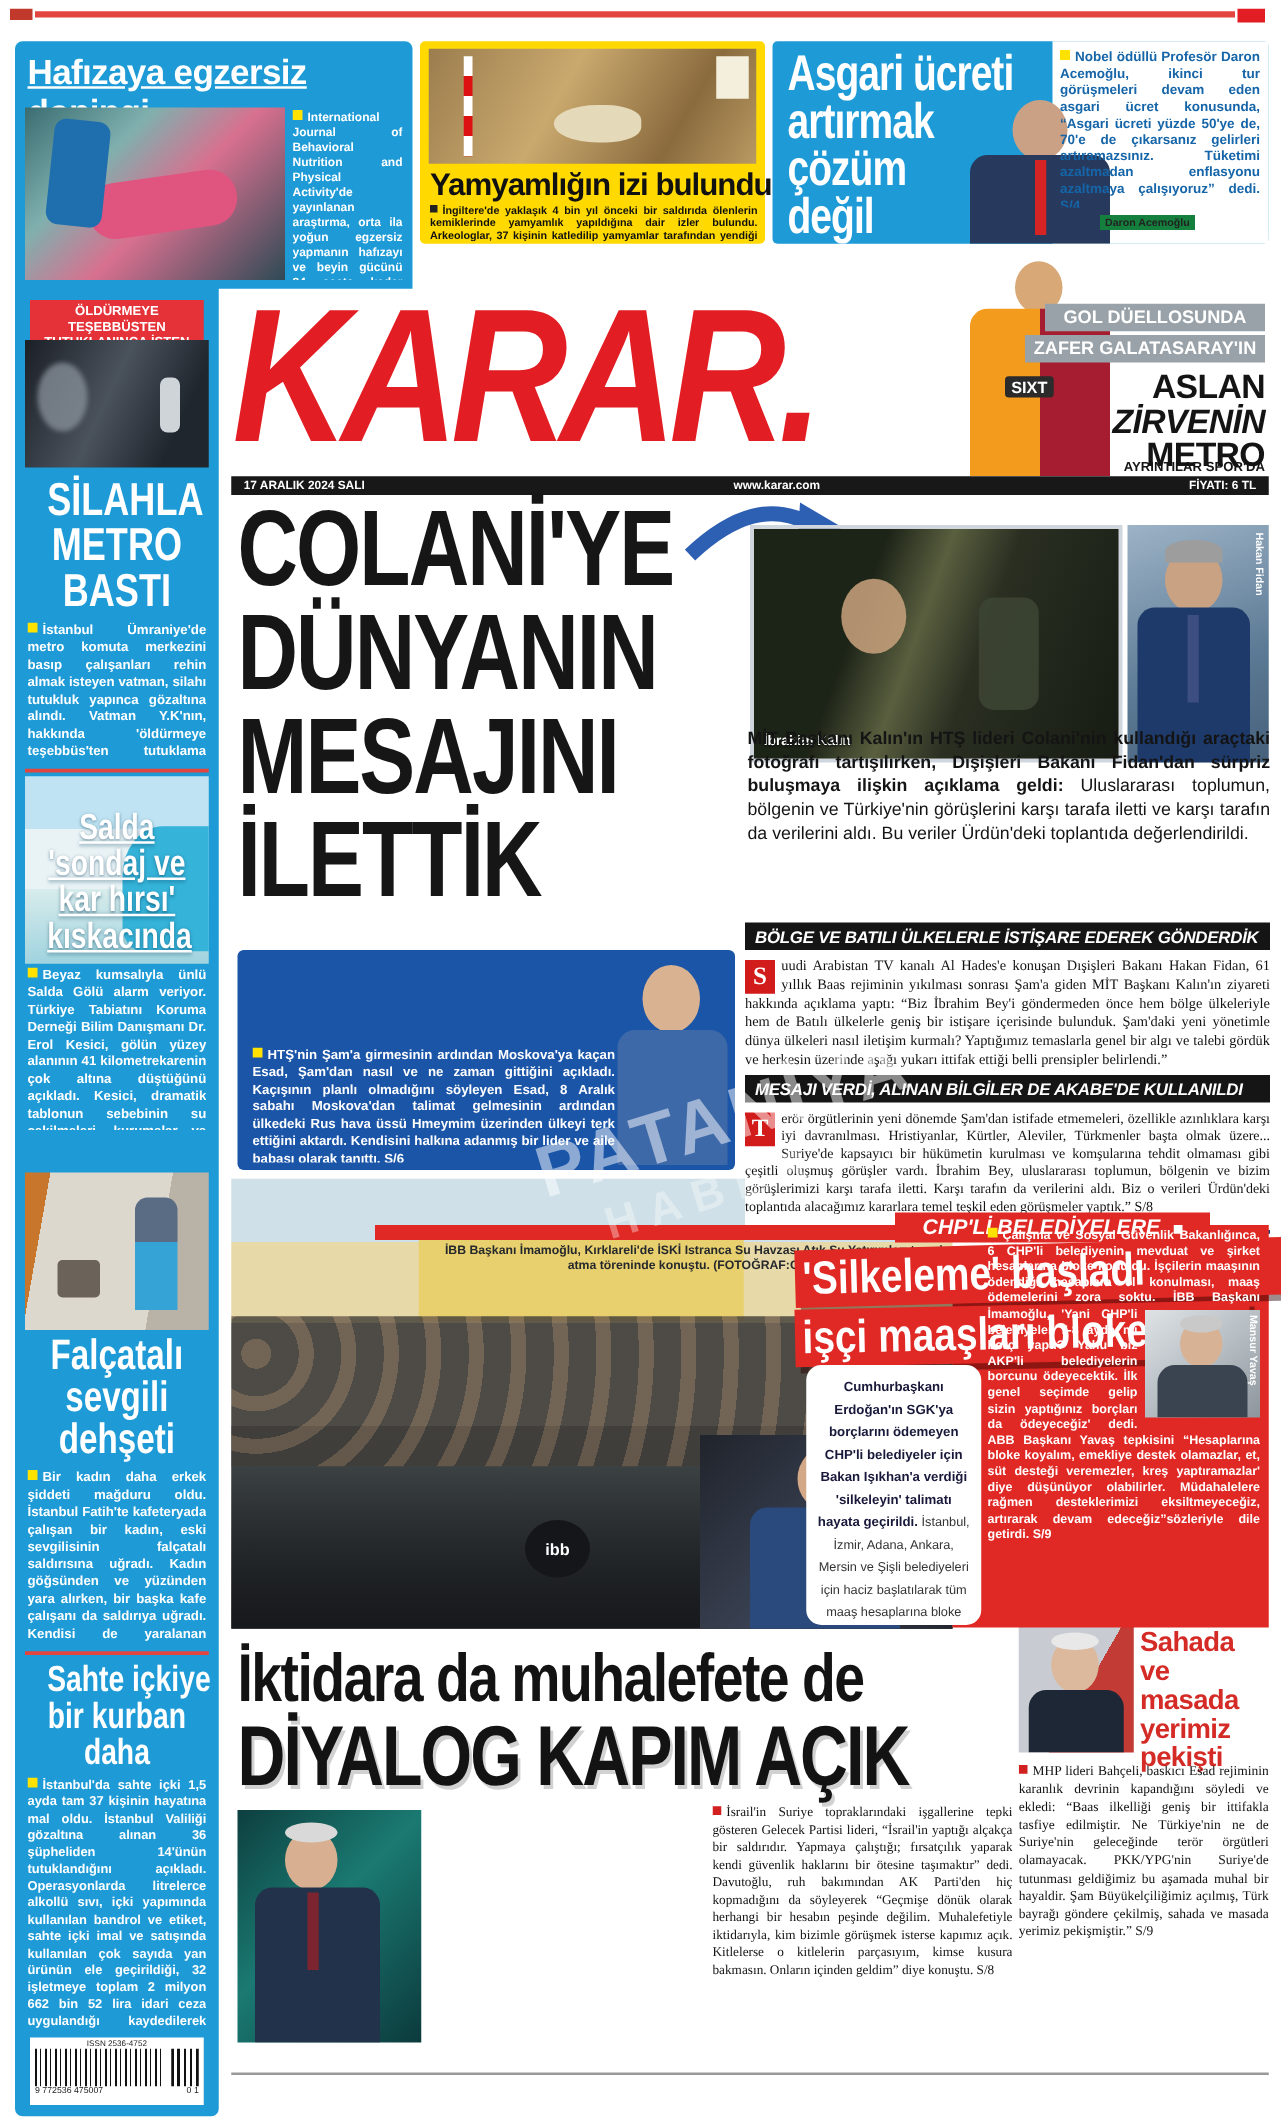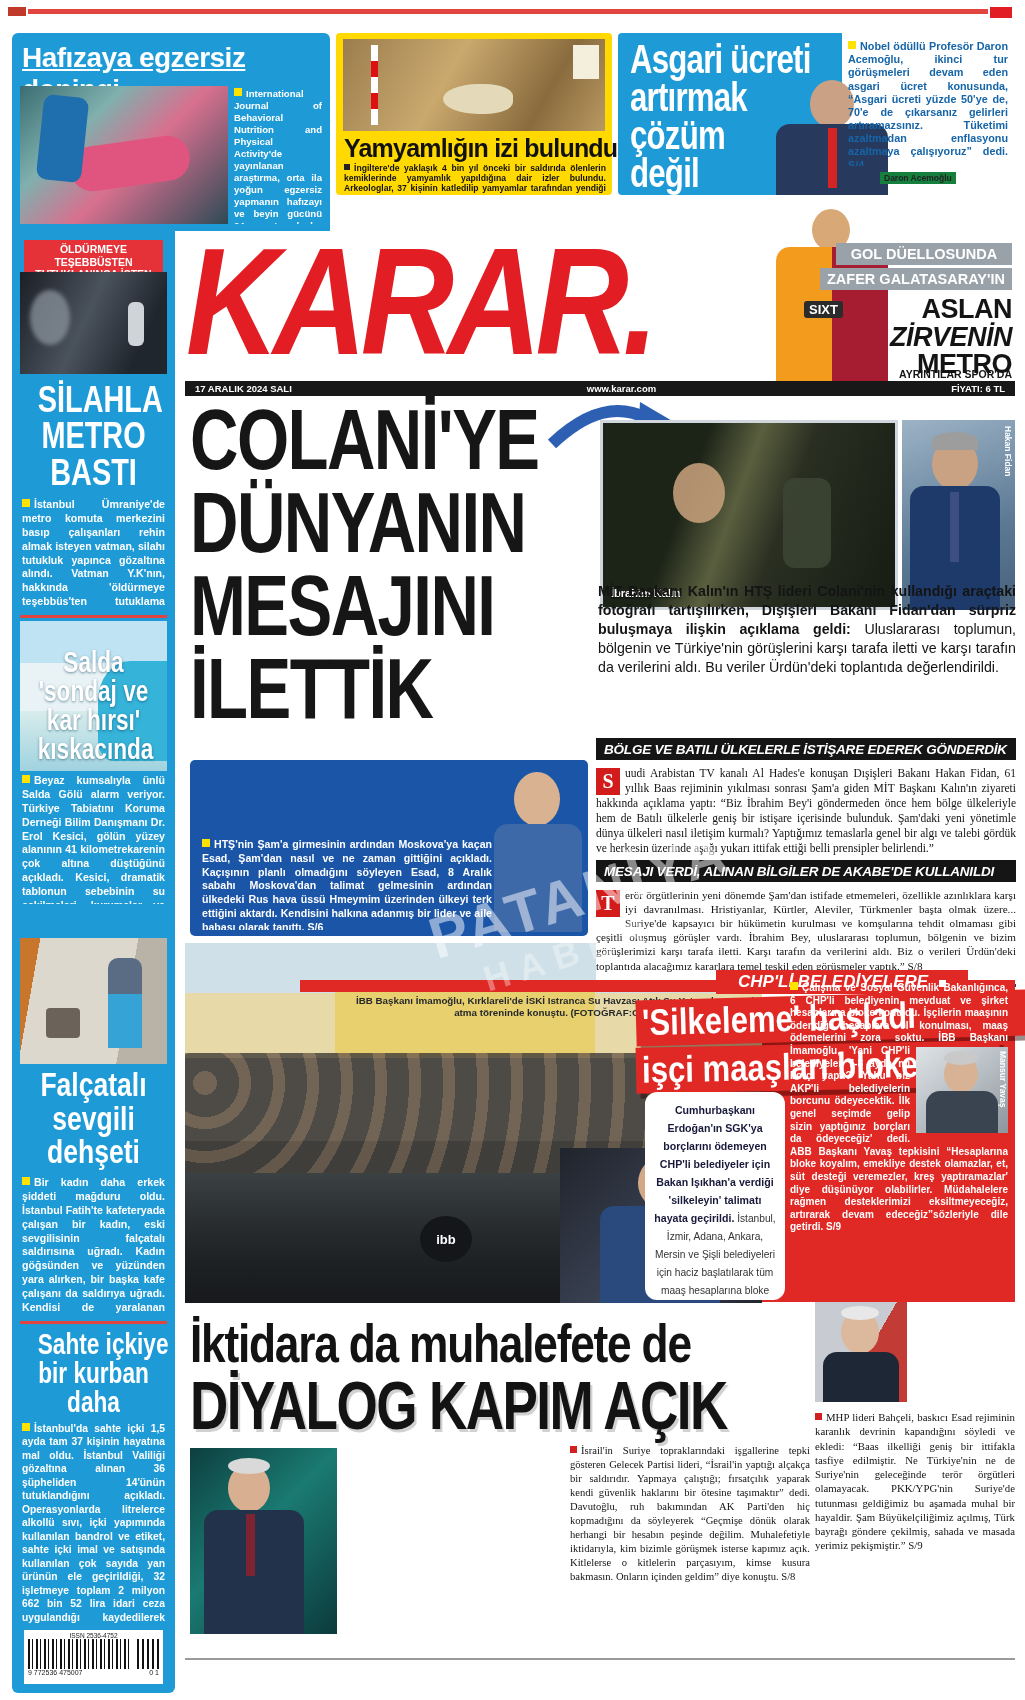--- a/index.html
+++ b/index.html
@@ -128,21 +128,21 @@
     <span class="condc">BASTI</span>
   </div>
   <div class="abs sidebody" style="left:22px;top:498px;width:143px;height:112px;">
     <span class="bullet ybul"></span><span>İstanbul Ümraniye'de metro komuta merkezini basıp çalışanları rehin almak isteyen vatman, silahı tutukluk yapınca gözaltına alındı. Vatman Y.K'nın, hakkında 'öldürmeye teşebbüs'ten tutuklama kararı verildiği için işten atıldığı öğrenildi. S/3</span>
   </div>
   <div class="abs" style="left:20px;top:615px;width:147px;height:3px;background:#e2453f;"></div>
 
   <div class="photo" style="left:20px;top:621px;width:147px;height:150px;background:linear-gradient(180deg,#bfe3f2 0 28%,#e9f3f6 28% 60%,#d8ecec 60%,#9fd3df);">
     <div class="abs" style="left:78px;top:40px;width:80px;height:100px;background:#35b3d9;border-radius:40% 0 0 20%;"></div>
   </div>
-  <div class="abs b wht" style="left:22px;top:648px;width:143px;font-size:29px;line-height:1.0;text-align:center;text-shadow:0 1px 3px rgba(0,60,90,.55);">
+  <div class="abs b wht" style="left:22px;top:648px;width:143px;font-size:29px;line-height:1.0;text-align:center;text-shadow:0 1px 3px rgba(0,60,90,.55);text-decoration:underline;">
     <span class="condc">Salda</span>
     <span class="condc">'sondaj ve</span>
     <span class="condc">kar hırsı'</span>
     <span class="condc">kıskacında</span>
   </div>
   <div class="abs sidebody" style="left:22px;top:774px;width:143px;height:130px;">
     <span class="bullet ybul"></span><span>Beyaz kumsalıyla ünlü Salda Gölü alarm veriyor. Türkiye Tabiatını Koruma Derneği Bilim Danışmanı Dr. Erol Kesici, gölün yüzey alanının 41 kilometrekarenin çok altına düştüğünü açıkladı. Kesici, dramatik tablonun sebebinin su çekilmeleri, kurumalar ve kirlilik değil, sondaj ve turizmde daha fazla kâr hırsı olduğunu söyledi. S/11</span>
   </div>
 
   <div class="photo" style="left:20px;top:938px;width:147px;height:126px;background:linear-gradient(100deg,#c7762c 0 12%,#ddd8ce 12% 70%,#b9b2a6 70%);">
@@ -303,19 +303,25 @@
 
   <div class="abs serif jt" style="left:570px;top:1444px;width:240px;height:205px;font-size:10.6px;line-height:1.32;overflow:hidden;">
     <span class="bullet rbul" style="width:7px;height:7px;"></span><span>İsrail'in Suriye topraklarındaki işgallerine tepki gösteren Gelecek Partisi lideri, “İsrail'in yaptığı alçakça bir saldırıdır. Yapmaya çalıştığı; fırsatçılık yaparak kendi güvenlik haklarını bir ötesine taşımaktır” dedi. Davutoğlu, ruh bakımından AK Parti'den hiç kopmadığını da söyleyerek “Geçmişe dönük olarak herhangi bir hesabın peşinde değilim. Muhalefetiyle iktidarıyla, kim bizimle görüşmek isterse kapımız açık. Kitlelerse o kitlelerin parçasıyım, kimse kusura bakmasın. Onların içinden geldim” diye konuştu. S/8</span>
   </div>
 
   <div class="photo" style="left:815px;top:1300px;width:92px;height:102px;background:linear-gradient(120deg,#c8ccd2 0 55%,#c23b35 55%);">
     <div class="pr-head" style="left:26px;top:10px;width:38px;height:44px;background:#dcb99c;"></div>
     <div class="pr-head" style="left:26px;top:6px;width:38px;height:14px;background:#e8e8e8;"></div>
     <div class="pr-body" style="left:8px;top:52px;width:76px;height:50px;background:#1d2736;"></div>
   </div>
+  <div class="abs b" style="left:912px;top:1302px;width:103px;font-size:22px;line-height:1.05;color:#d42b26;letter-spacing:-0.5px;">
+    <span style="display:block;">Sahada ve</span>
+    <span style="display:block;">masada</span>
+    <span style="display:block;">yerimiz</span>
+    <span style="display:block;">pekişti</span>
+  </div>
   <div class="abs serif jt" style="left:815px;top:1410px;width:200px;height:240px;font-size:10.8px;line-height:1.32;overflow:hidden;">
     <span class="bullet rbul" style="width:7px;height:7px;"></span><span>MHP lideri Bahçeli, baskıcı Esad rejiminin karanlık devrinin kapandığını söyledi ve ekledi: “Baas ilkelliği geniş bir ittifakla tasfiye edilmiştir. Ne Türkiye'nin ne de Suriye'nin geleceğinde terör örgütleri olamayacak. PKK/YPG'nin Suriye'de tutunması geldiğimiz bu aşamada muhal bir hayaldir. Şam Büyükelçiliğimiz açılmış, Türk bayrağı göndere çekilmiş, sahada ve masada yerimiz pekişmiştir.” S/9</span>
   </div>
 
   <div class="abs" style="left:185px;top:1658px;width:830px;height:2px;background:#9a9a9a;"></div>
 
 </div>
 
 </body></html>

